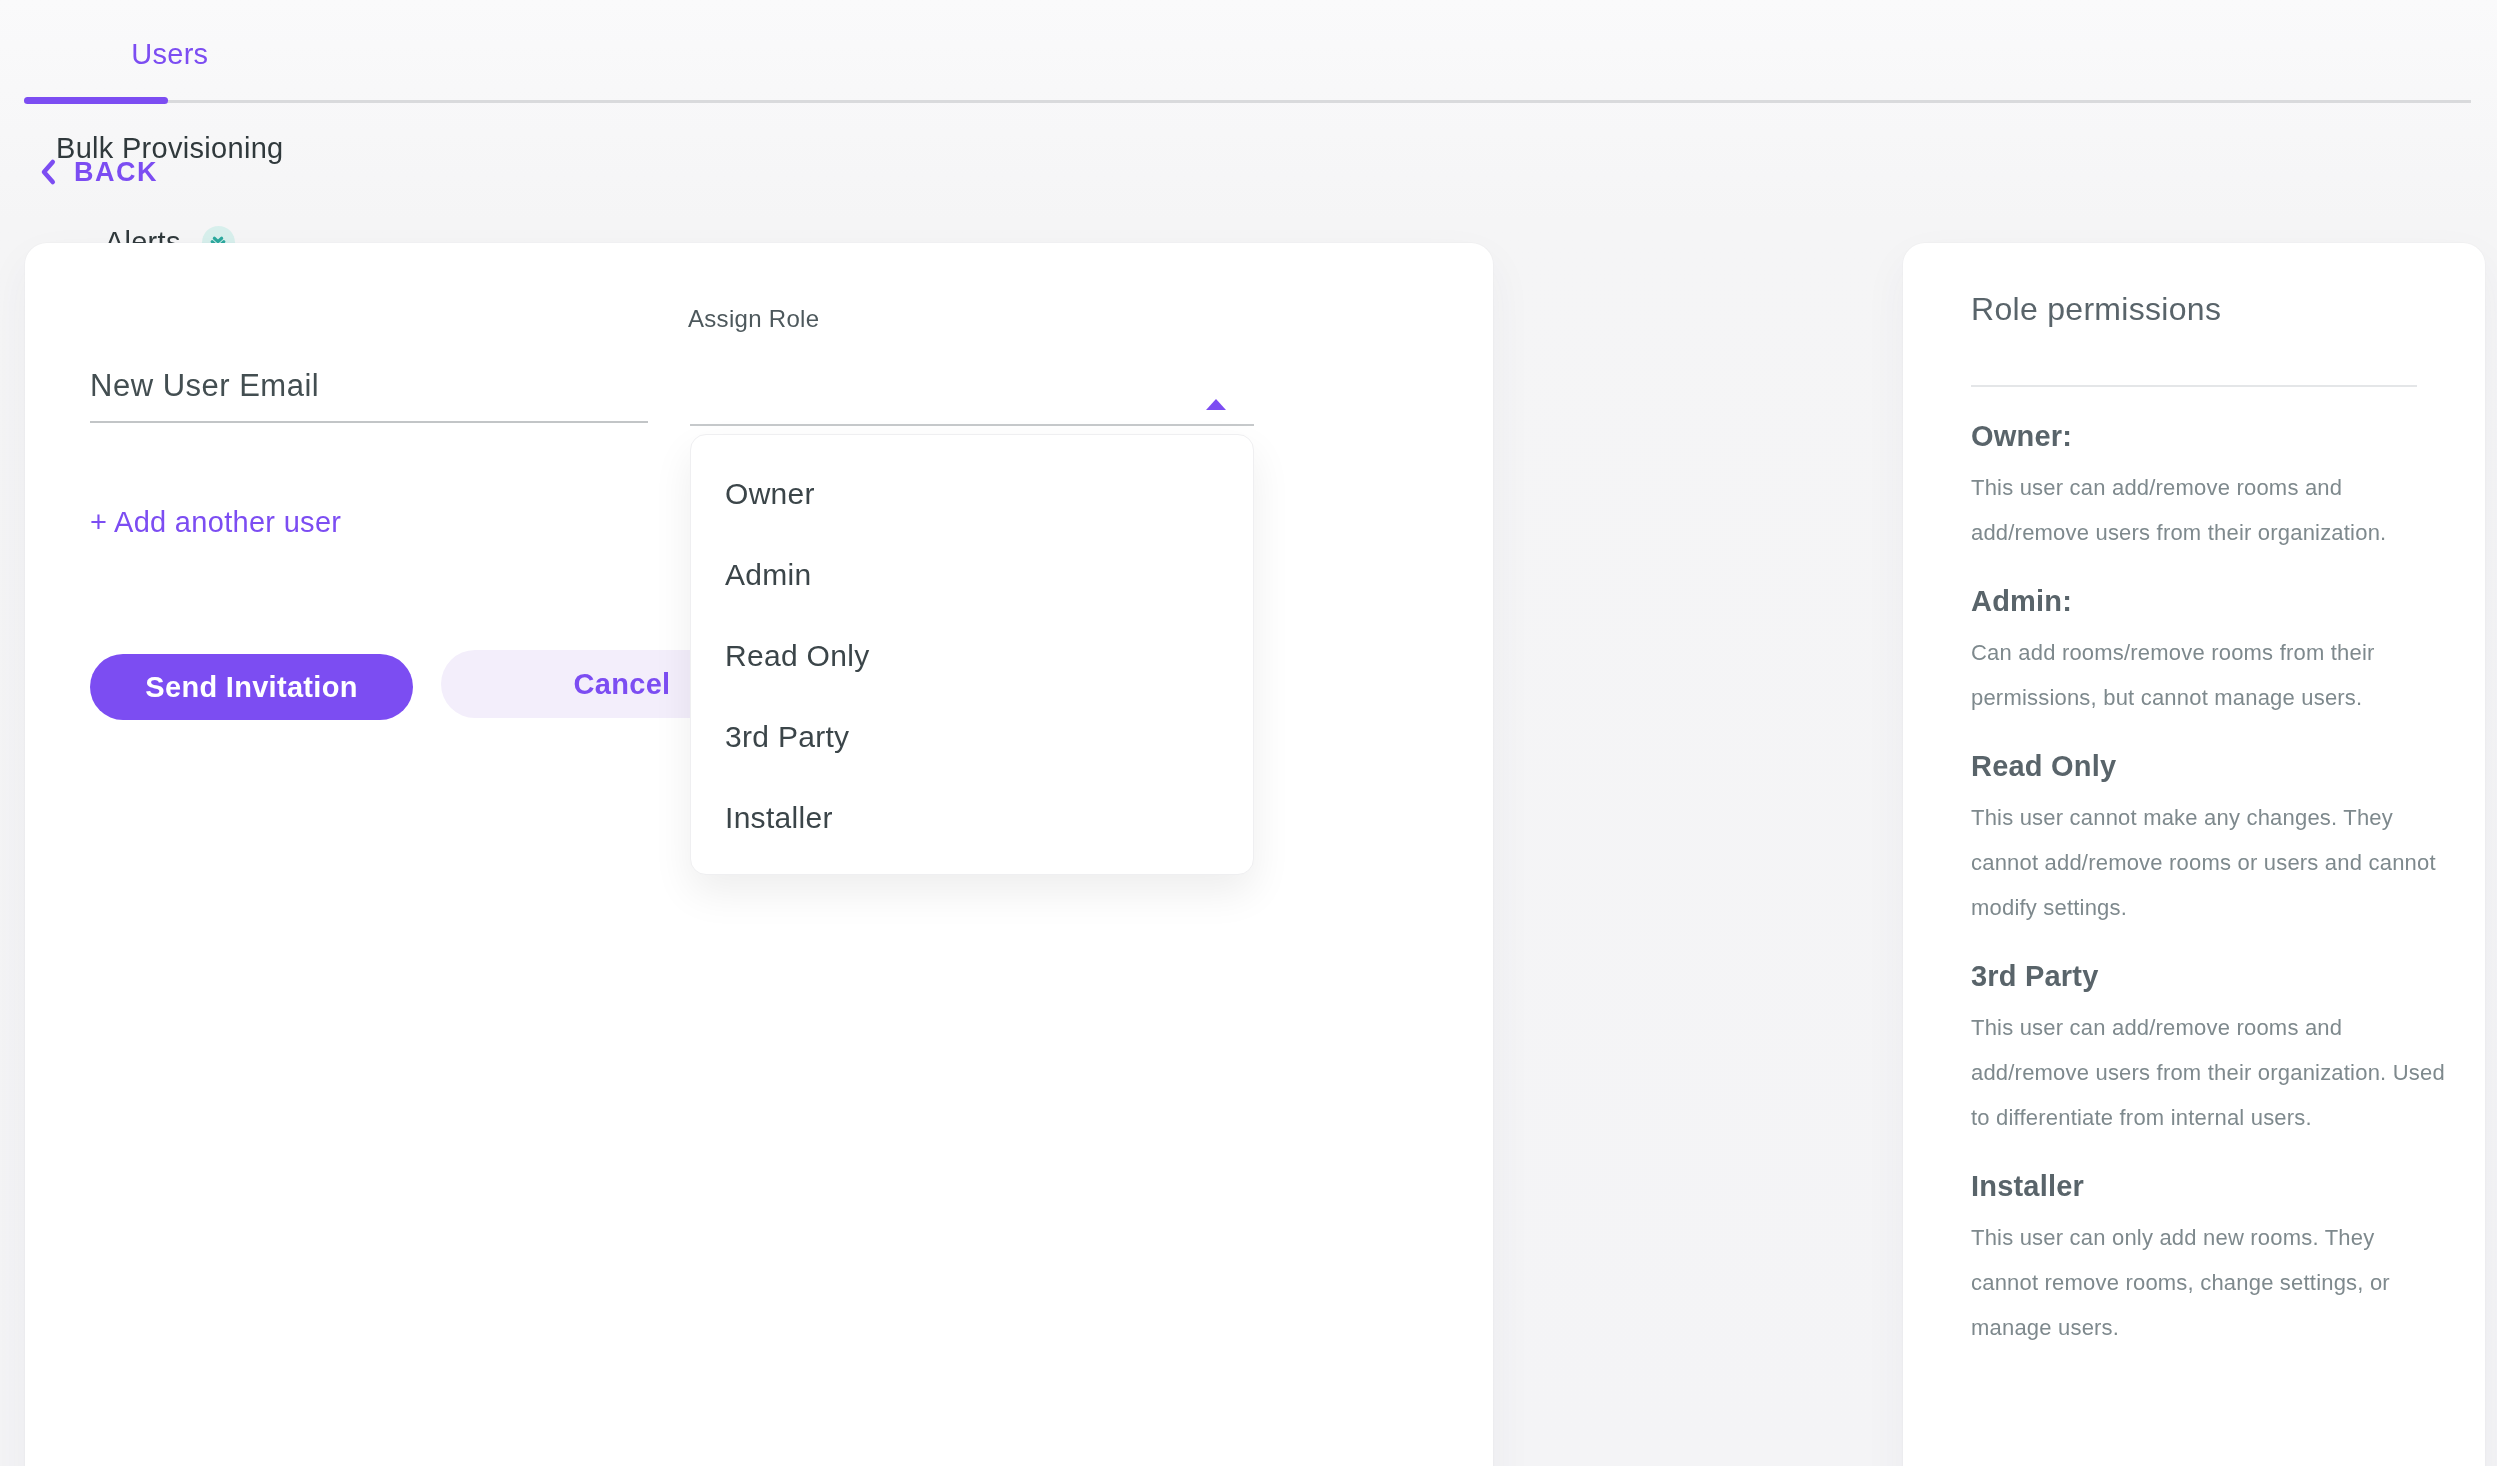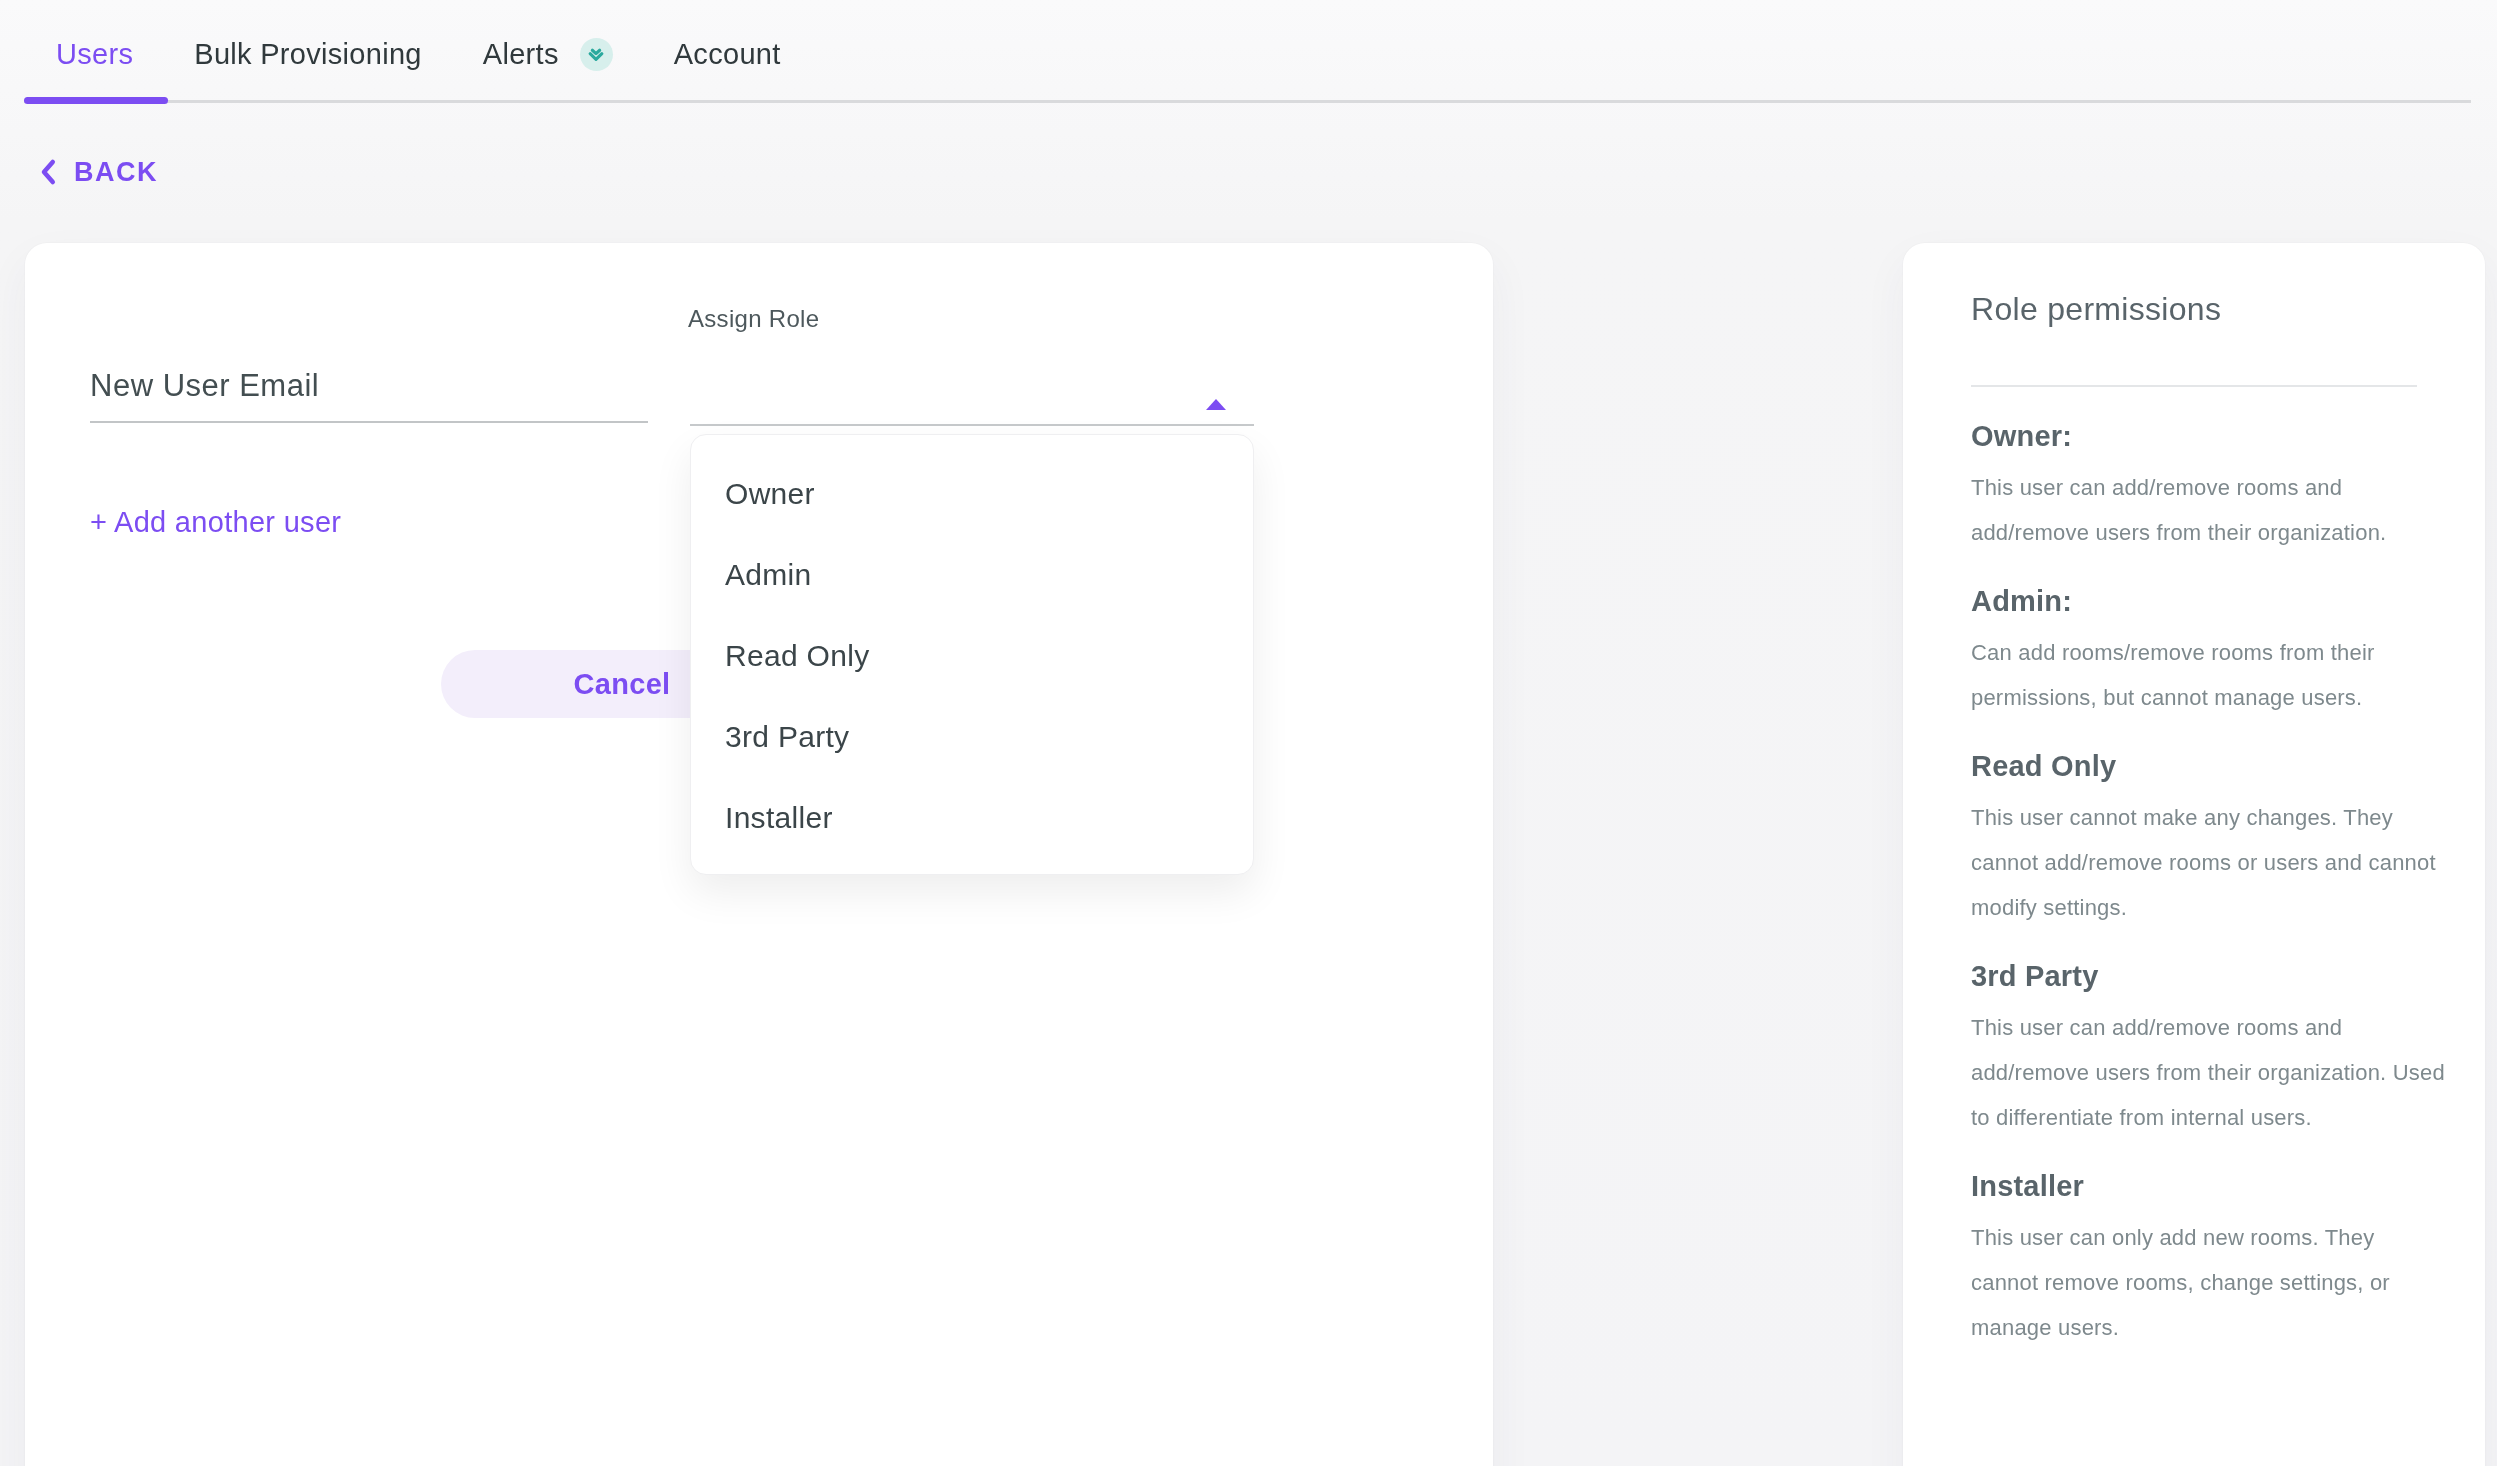--- a/index.html
+++ b/index.html
@@ -9,21 +9,21 @@
     background: linear-gradient(180deg, #fafafb 0%, #f5f5f6 220px, #f4f4f6 100%);
     color: #2f383b;
     position: relative;
   }
 
   
   .tabbar { position: absolute; left: 0; top: 0; width: 100%; height: 106px; }
   .tabs {
     position: absolute; left: 56px; top: 38px;
     display: flex; align-items: center; gap: 61px;
-    font-size: 29px; font-weight: 500; color: #30393c; letter-spacing: 0.3px;
+    font-size: 29px; font-weight: 500; color: #30393c; letter-spacing: 0.3px; flex-direction: column;
   }
   .tab { cursor: pointer; white-space: nowrap; }
   .tab.active { color: #7c4df2; }
   .tab-alerts { display: flex; align-items: center; gap: 21px; }
   .badge {
     width: 33px; height: 33px; border-radius: 50%;
     background: #d7efec; display: flex; align-items: center; justify-content: center;
   }
   .track { position: absolute; left: 24px; right: 26px; top: 100px; height: 3px; background: #d9dadc; }
   .active-bar { position: absolute; left: 24px; top: 97px; width: 144px; height: 7px; background: #7c4df2; border-radius: 4px; z-index: 2; }
@@ -147,20 +147,21 @@
   <div class="dropdown">
     <div class="option">Owner</div>
     <div class="option">Admin</div>
     <div class="option">Read Only</div>
     <div class="option">3rd Party</div>
     <div class="option">Installer</div>
   </div>
 
   <div class="add-user">+ Add another user</div>
 
+  <button class="send-btn">Send Invitation</button>
   <button class="cancel-btn">Cancel</button>
 
 </section>
 
 <aside class="card side-card">
   <div class="perm-title">Role permissions</div>
   <div class="perm-divider"></div>
 
   <div class="perm-sections">
     <div class="perm-section">

